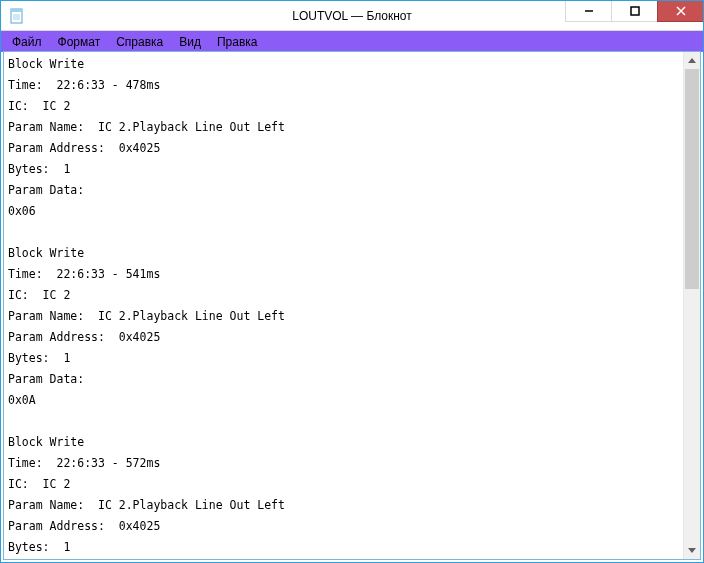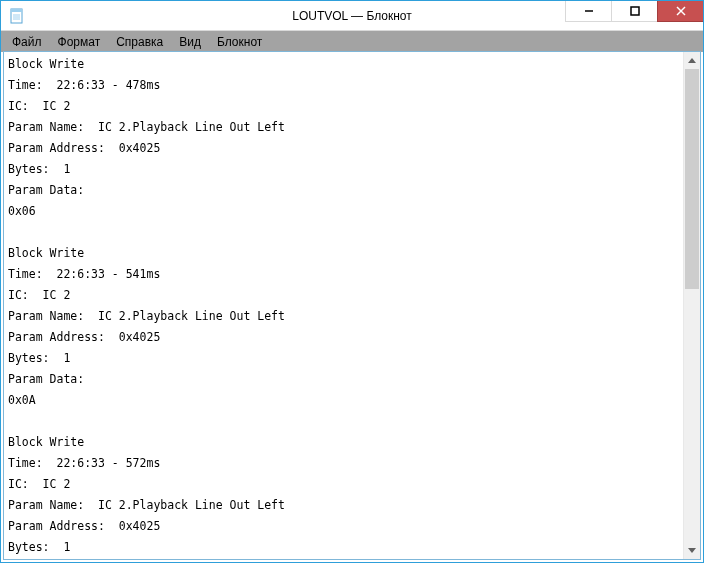--- a/index.html
+++ b/index.html
@@ -55,21 +55,21 @@
     background: #c75050;
     color: #fff;
     border-color:#a33d3d;
   }
   .menubar {
     height: 21px;
     display: flex;
     align-items: center;
     padding: 0 3px;
     font-size: 12px;
-    background: #a3a3a3;
+    background: #8b5cf6;
   }
   .menu-item {
     padding: 2px 8px;
     color: #000;
     cursor: default;
   }
   .content-wrap {
     position: absolute;
     top: 51px;
     left: 3px;
@@ -145,21 +145,21 @@
         </svg>
     </div>
   </div>
 </div>
 
 <div class="menubar">
   <div class="menu-item">Файл</div>
   <div class="menu-item">Формат</div>
   <div class="menu-item">Справка</div>
   <div class="menu-item">Вид</div>
-  <div class="menu-item">Блокнот</div>
+  <div class="menu-item">Правка</div>
 </div>
 
 <div class="content-wrap">
   <div class="content">Block Write
 Time:  22:6:33 - 478ms
 IC:  IC 2
 Param Name:  IC 2.Playback Line Out Left
 Param Address:  0x4025
 Bytes:  1
 Param Data:

